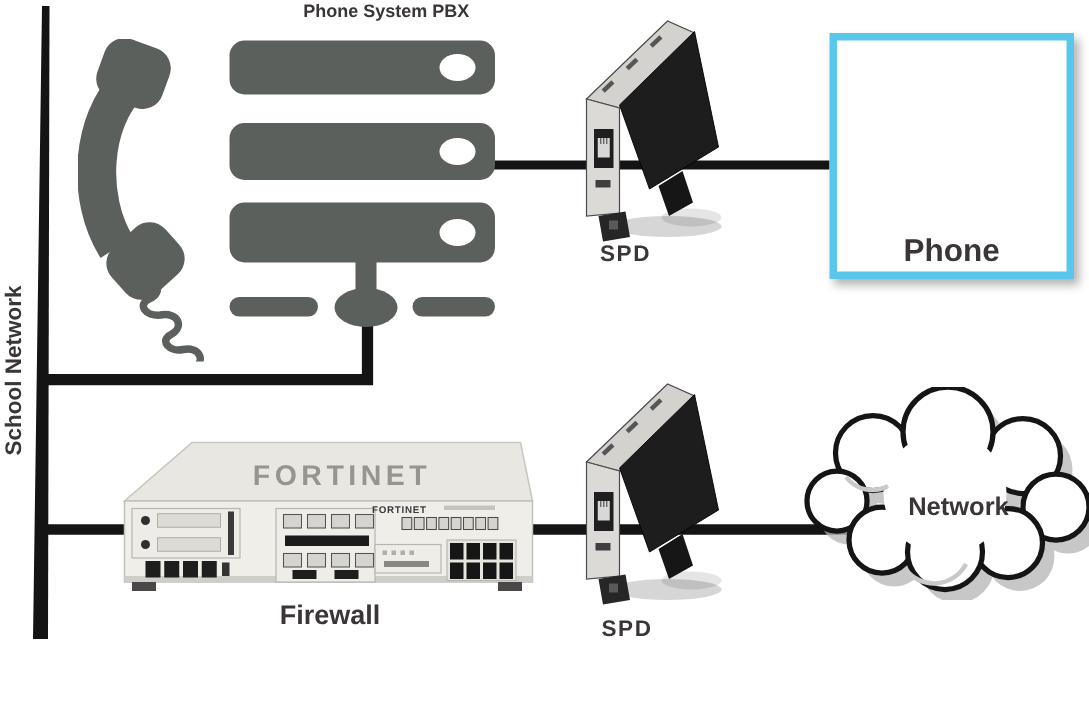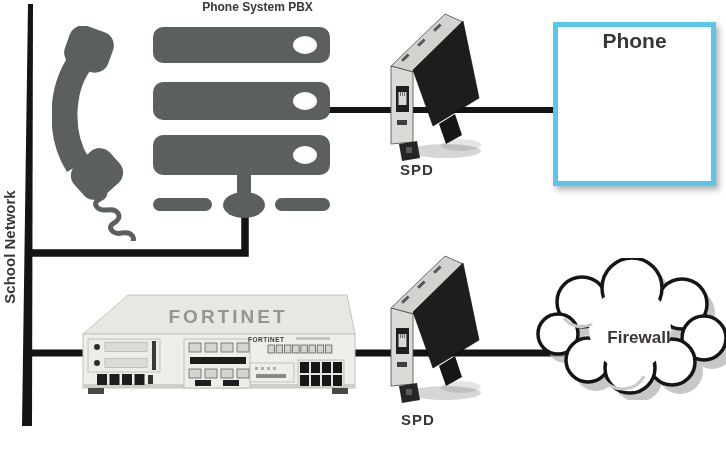--- a/index.html
+++ b/index.html
@@ -24,21 +24,21 @@
   .lbl-school{left:-54px;top:237px;width:130px;height:20px;transform:rotate(-90deg);font-size:15px;}
   .lbl-spd-top{left:395px;top:161px;width:44px;font-size:15px;letter-spacing:1px;}
   .lbl-spd-bottom{left:396px;top:411px;width:44px;font-size:15px;letter-spacing:1px;}
   .lbl-firewall{left:170px;top:400px;width:100px;font-size:18px;}
   .lbl-internet{left:596px;top:328px;width:86px;font-size:17px;}
   .lbl-legend{left:440px;top:446px;width:286px;font-size:17px;}
   .handoff-box{
     left:553px;top:22px;width:163px;height:164px;box-sizing:border-box;
     background:#ffffff;border:5px solid var(--handoff-cyan);
     box-shadow:3px 4px 6px rgba(0,0,0,0.30);
-    display:flex;flex-direction:column;align-items:center;justify-content:space-between;
+    display:flex;flex-direction:column;align-items:center;justify-content:flex-end;
     font-weight:bold;color:var(--text-dark);font-size:21px;line-height:1.3;
   }
   svg{display:block;}
   .ink{fill:var(--icon-gray);}
   .ink-stroke{stroke:var(--icon-gray);fill:none;}
   .wire{stroke:var(--line-black);fill:none;}
   .wire-fill{fill:var(--line-black);}
   .emboss{fill:#97958e;font-weight:bold;letter-spacing:3px;font-size:19px;font-family:"Liberation Sans",sans-serif;}
   .frontlogo{fill:#3a3a3a;font-weight:bold;letter-spacing:0.5px;font-size:6.5px;font-family:"Liberation Sans",sans-serif;}
 </style>
@@ -211,15 +211,16 @@
   </svg>
 
   <div class="abs handoff-box">
     <span>Phone</span>
   </div>
 
   <div class="lbl lbl-pbx">Phone System PBX</div>
   <div class="lbl lbl-school">School Network</div>
   <div class="lbl lbl-spd-top">SPD</div>
   <div class="lbl lbl-spd-bottom">SPD</div>
-  <div class="lbl lbl-internet">Firewall</div>
+  <div class="lbl lbl-firewall">Firewall</div>
+  <div class="lbl lbl-internet">Network</div>
 
 </div>
 
 </body></html>

